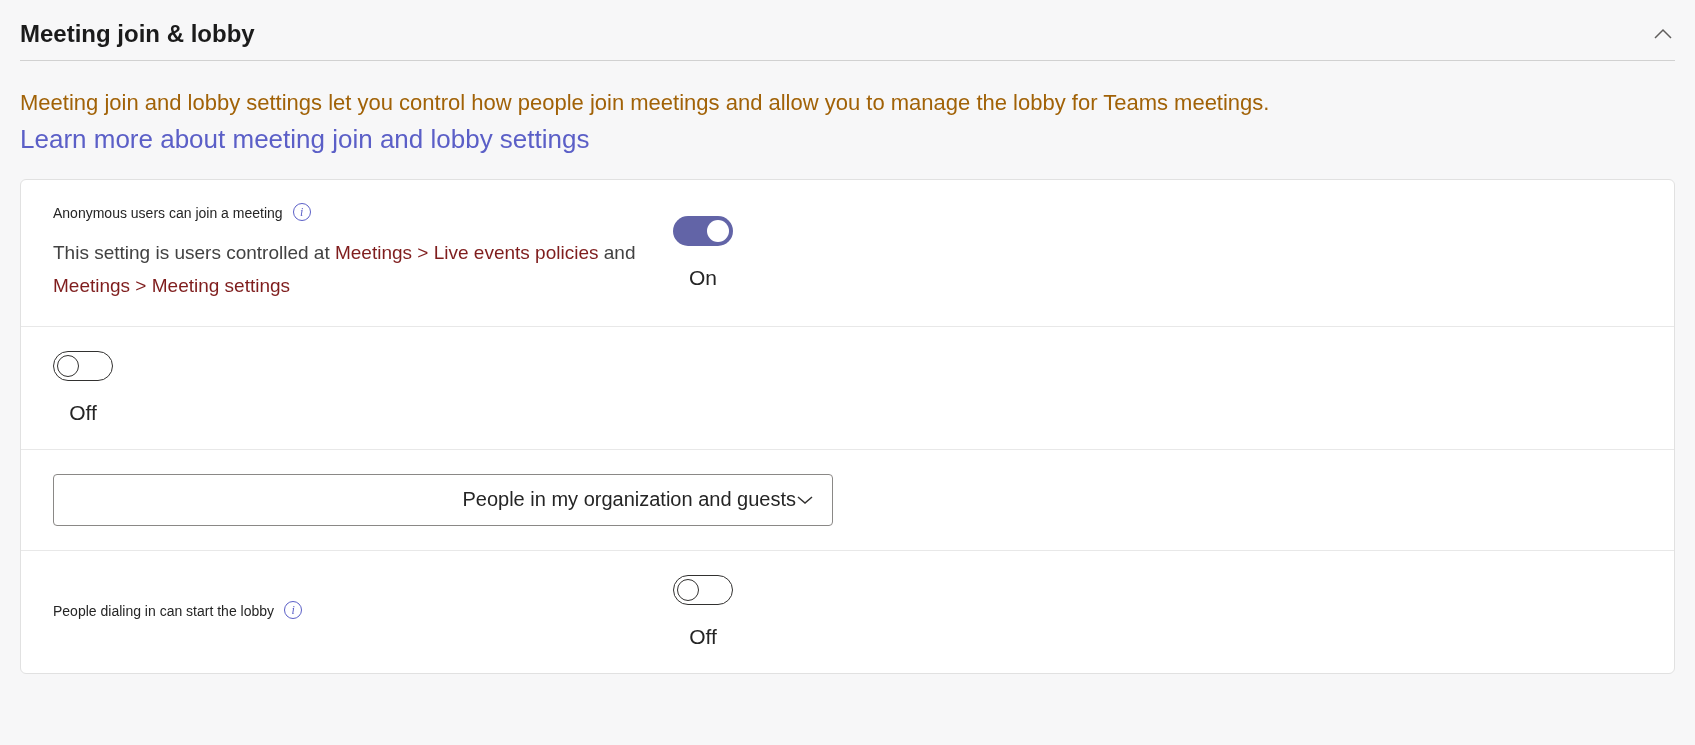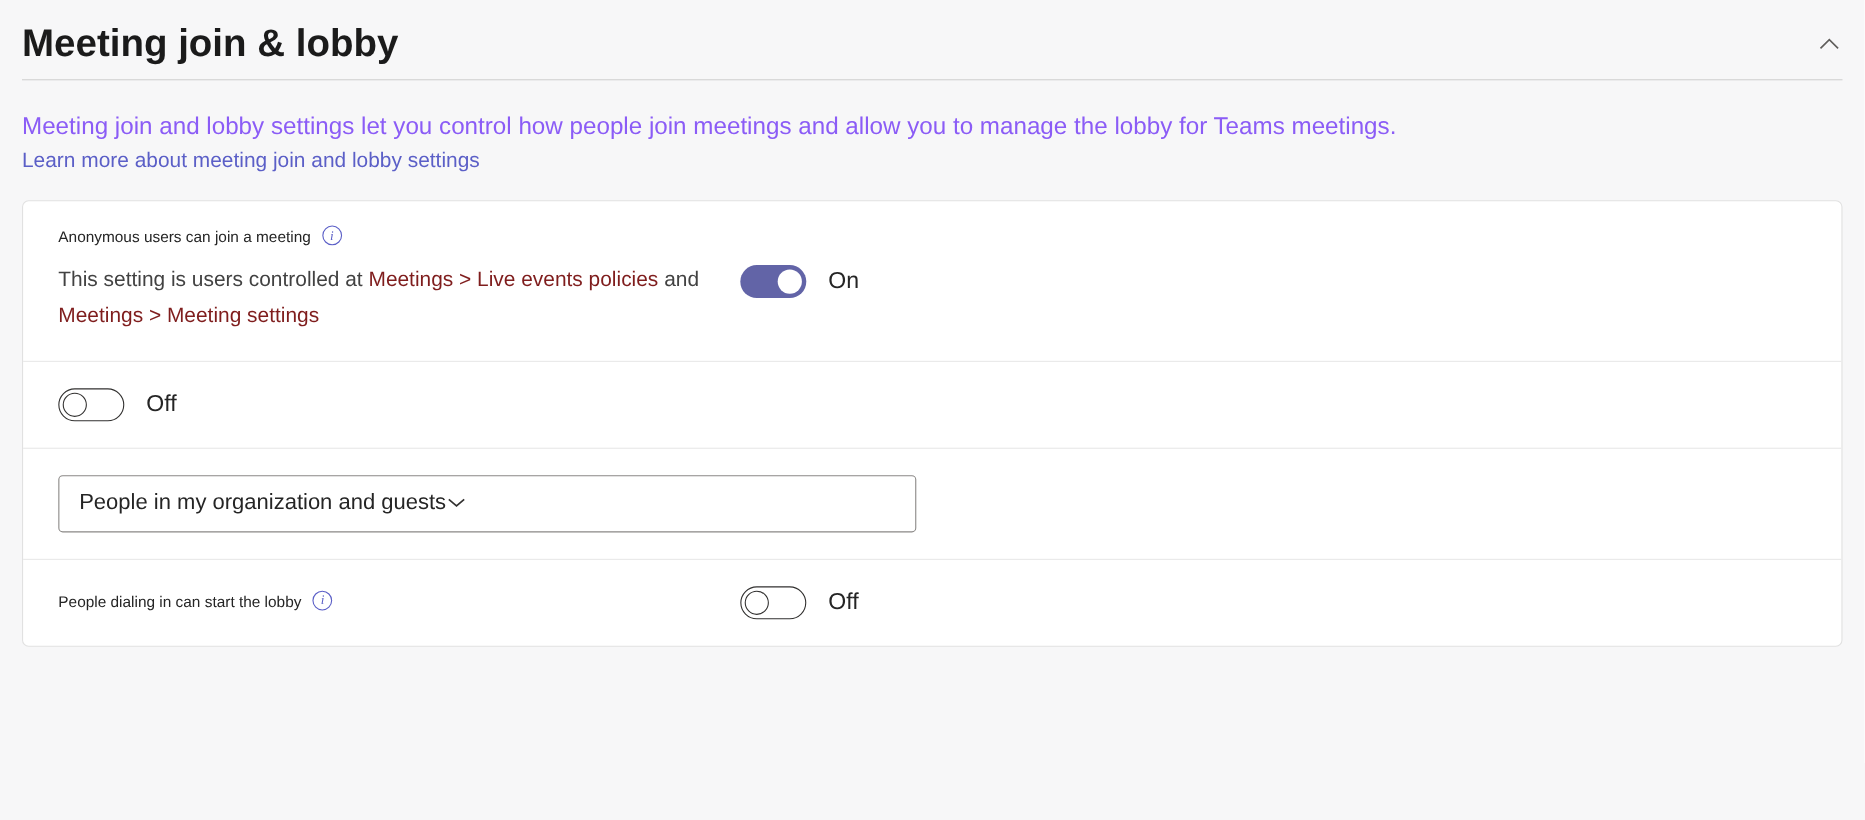--- a/index.html
+++ b/index.html
@@ -16,46 +16,46 @@
     }
     .section-header {
       display: flex;
       justify-content: space-between;
       align-items: center;
       padding-bottom: 12px;
       border-bottom: 1px solid #d1d1d1;
       margin-bottom: 24px;
     }
     .section-title {
-      font-size: 35px;
+      font-size: 24px;
       font-weight: 600;
       color: #1b1b1b;
       text-align: right;
     }
     .chevron-up {
       width: 24px;
       height: 24px;
       cursor: pointer;
       display: flex;
       align-items: center;
       justify-content: center;
     }
     .chevron-up svg {
       stroke: #605e5c;
       stroke-width: 1.5;
       fill: none;
     }
     .section-description {
       font-size: 22px;
-      color: #8b5cf6;
+      color: #a16207;
       line-height: 1.6;
       margin-bottom: 4px;
     }
     .learn-more-link {
-      font-size: 19px;
+      font-size: 26px;
       color: #5b5fc7;
       text-decoration: none;
       cursor: pointer;
       display: inline-block;
       margin-bottom: 24px;
     }
     .settings-card {
       background: #ffffff;
       border: 1px solid #e1e1e1;
       border-radius: 6px;
@@ -104,20 +104,21 @@
     }
     .inline-link {
       color: #7f1d1d;
       text-decoration: none;
       cursor: pointer;
     }
     .setting-control-col {
       display: flex;
       align-items: center;
       gap: 20px;
+      flex-direction: column;
     }
     .toggle {
       width: 60px;
       height: 30px;
       border-radius: 999px;
       position: relative;
       cursor: pointer;
       transition: background 0.2s;
     }
     .toggle-on {
@@ -148,21 +149,21 @@
       font-size: 21px;
       color: #252525;
     }
     .dropdown {
       width: 780px;
       height: 52px;
       border: 1px solid #8a8886;
       border-radius: 4px;
       display: flex;
       align-items: center;
-      justify-content: flex-start;
+      justify-content: flex-end;
       padding: 0 18px;
       cursor: pointer;
       background: #ffffff;
     }
     .dropdown-value {
       font-size: 20px;
       color: #252525;
     }
     .dropdown-chevron svg {
       stroke: #323130;

